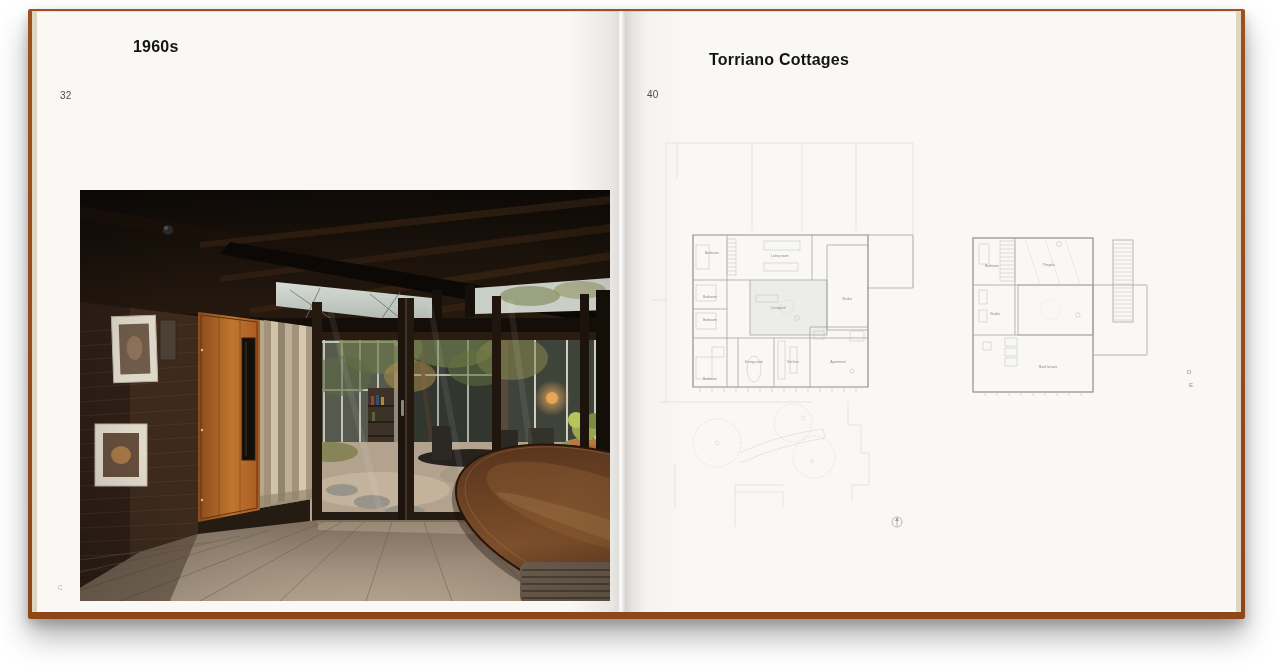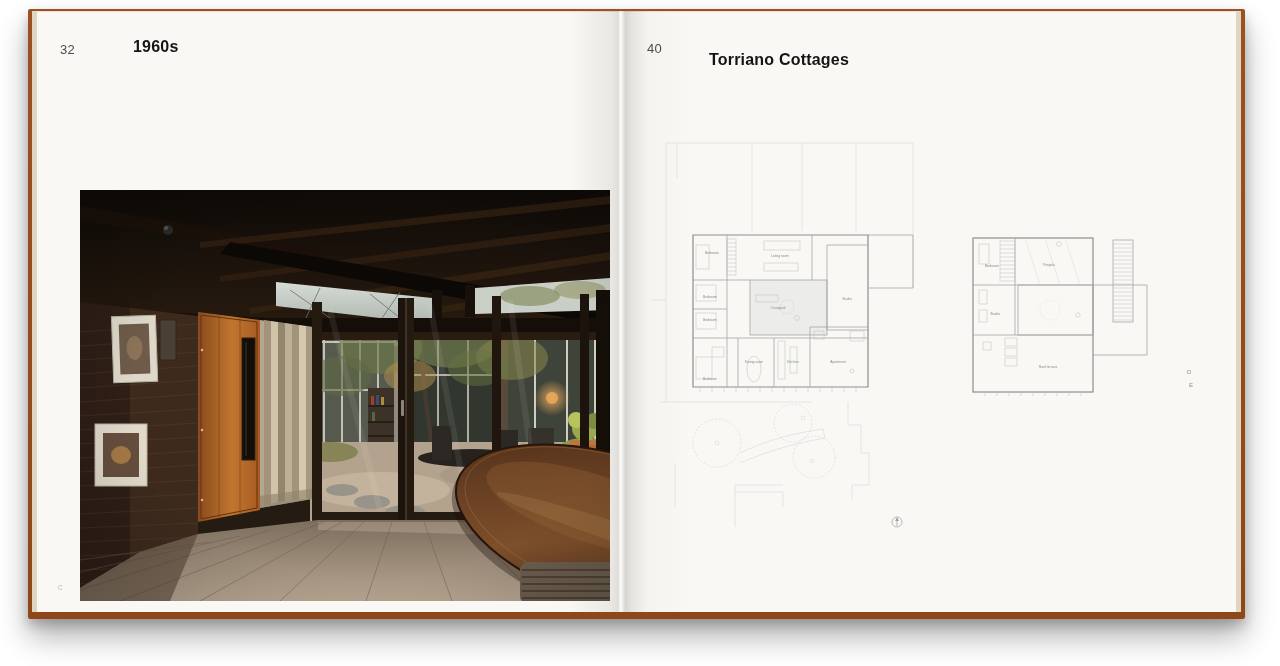--- a/index.html
+++ b/index.html
@@ -7,21 +7,21 @@
          font-family:"Liberation Sans",sans-serif;}
   .book{position:absolute;left:28px;top:9px;width:1217px;height:610px;border-radius:2px;
         background:linear-gradient(180deg,#9c5122,#8f4619);
         box-shadow:0 18px 30px rgba(0,0,0,.30),0 6px 12px rgba(0,0,0,.20);}
   .pages{position:absolute;left:4px;right:4px;top:2px;bottom:7px;background:#f9f8f5;
          border-left:5px solid #ded6c0;border-right:5px solid #ded6c0;border-top:1px solid #e6e1d4;}
   .gutter{position:absolute;left:541px;width:120px;top:2px;bottom:7px;pointer-events:none;
           background:linear-gradient(90deg,rgba(95,88,76,0) 0%,rgba(95,88,76,.10) 35%,
           rgba(95,88,76,.16) 41%,rgba(255,255,255,.60) 43%,rgba(95,88,76,.22) 47%,
           rgba(95,88,76,.12) 53%,rgba(95,88,76,.03) 65%,rgba(95,88,76,0) 100%);}
-  .pgnum{position:absolute;font-size:13px;color:#4c4c4c;letter-spacing:.2px;}
+  .pgnum{position:absolute;font-size:10px;color:#4c4c4c;letter-spacing:.2px;margin-top:48px;}
   .title{position:absolute;font-size:16px;font-weight:bold;color:#141414;letter-spacing:.2px;
          width:170px;}
   .mark{position:absolute;color:#a9a9a9;font-size:7px;}
   .photo{position:absolute;left:80px;top:190px;width:530px;height:411px;}
   .plan{position:absolute;}
   .plan text{font-family:"Liberation Sans",sans-serif;font-size:3.4px;fill:#8a8a8a;text-anchor:middle;}
   .plan .w{stroke:#8e8e8e;stroke-width:1.2;fill:none;}
   .plan .p{stroke:#9c9c9c;stroke-width:.7;fill:none;}
   .plan .f{stroke:#bdbdbd;stroke-width:.5;fill:none;}
   .plan .b{stroke:#c6c6c6;stroke-width:.5;fill:none;opacity:.8;}

